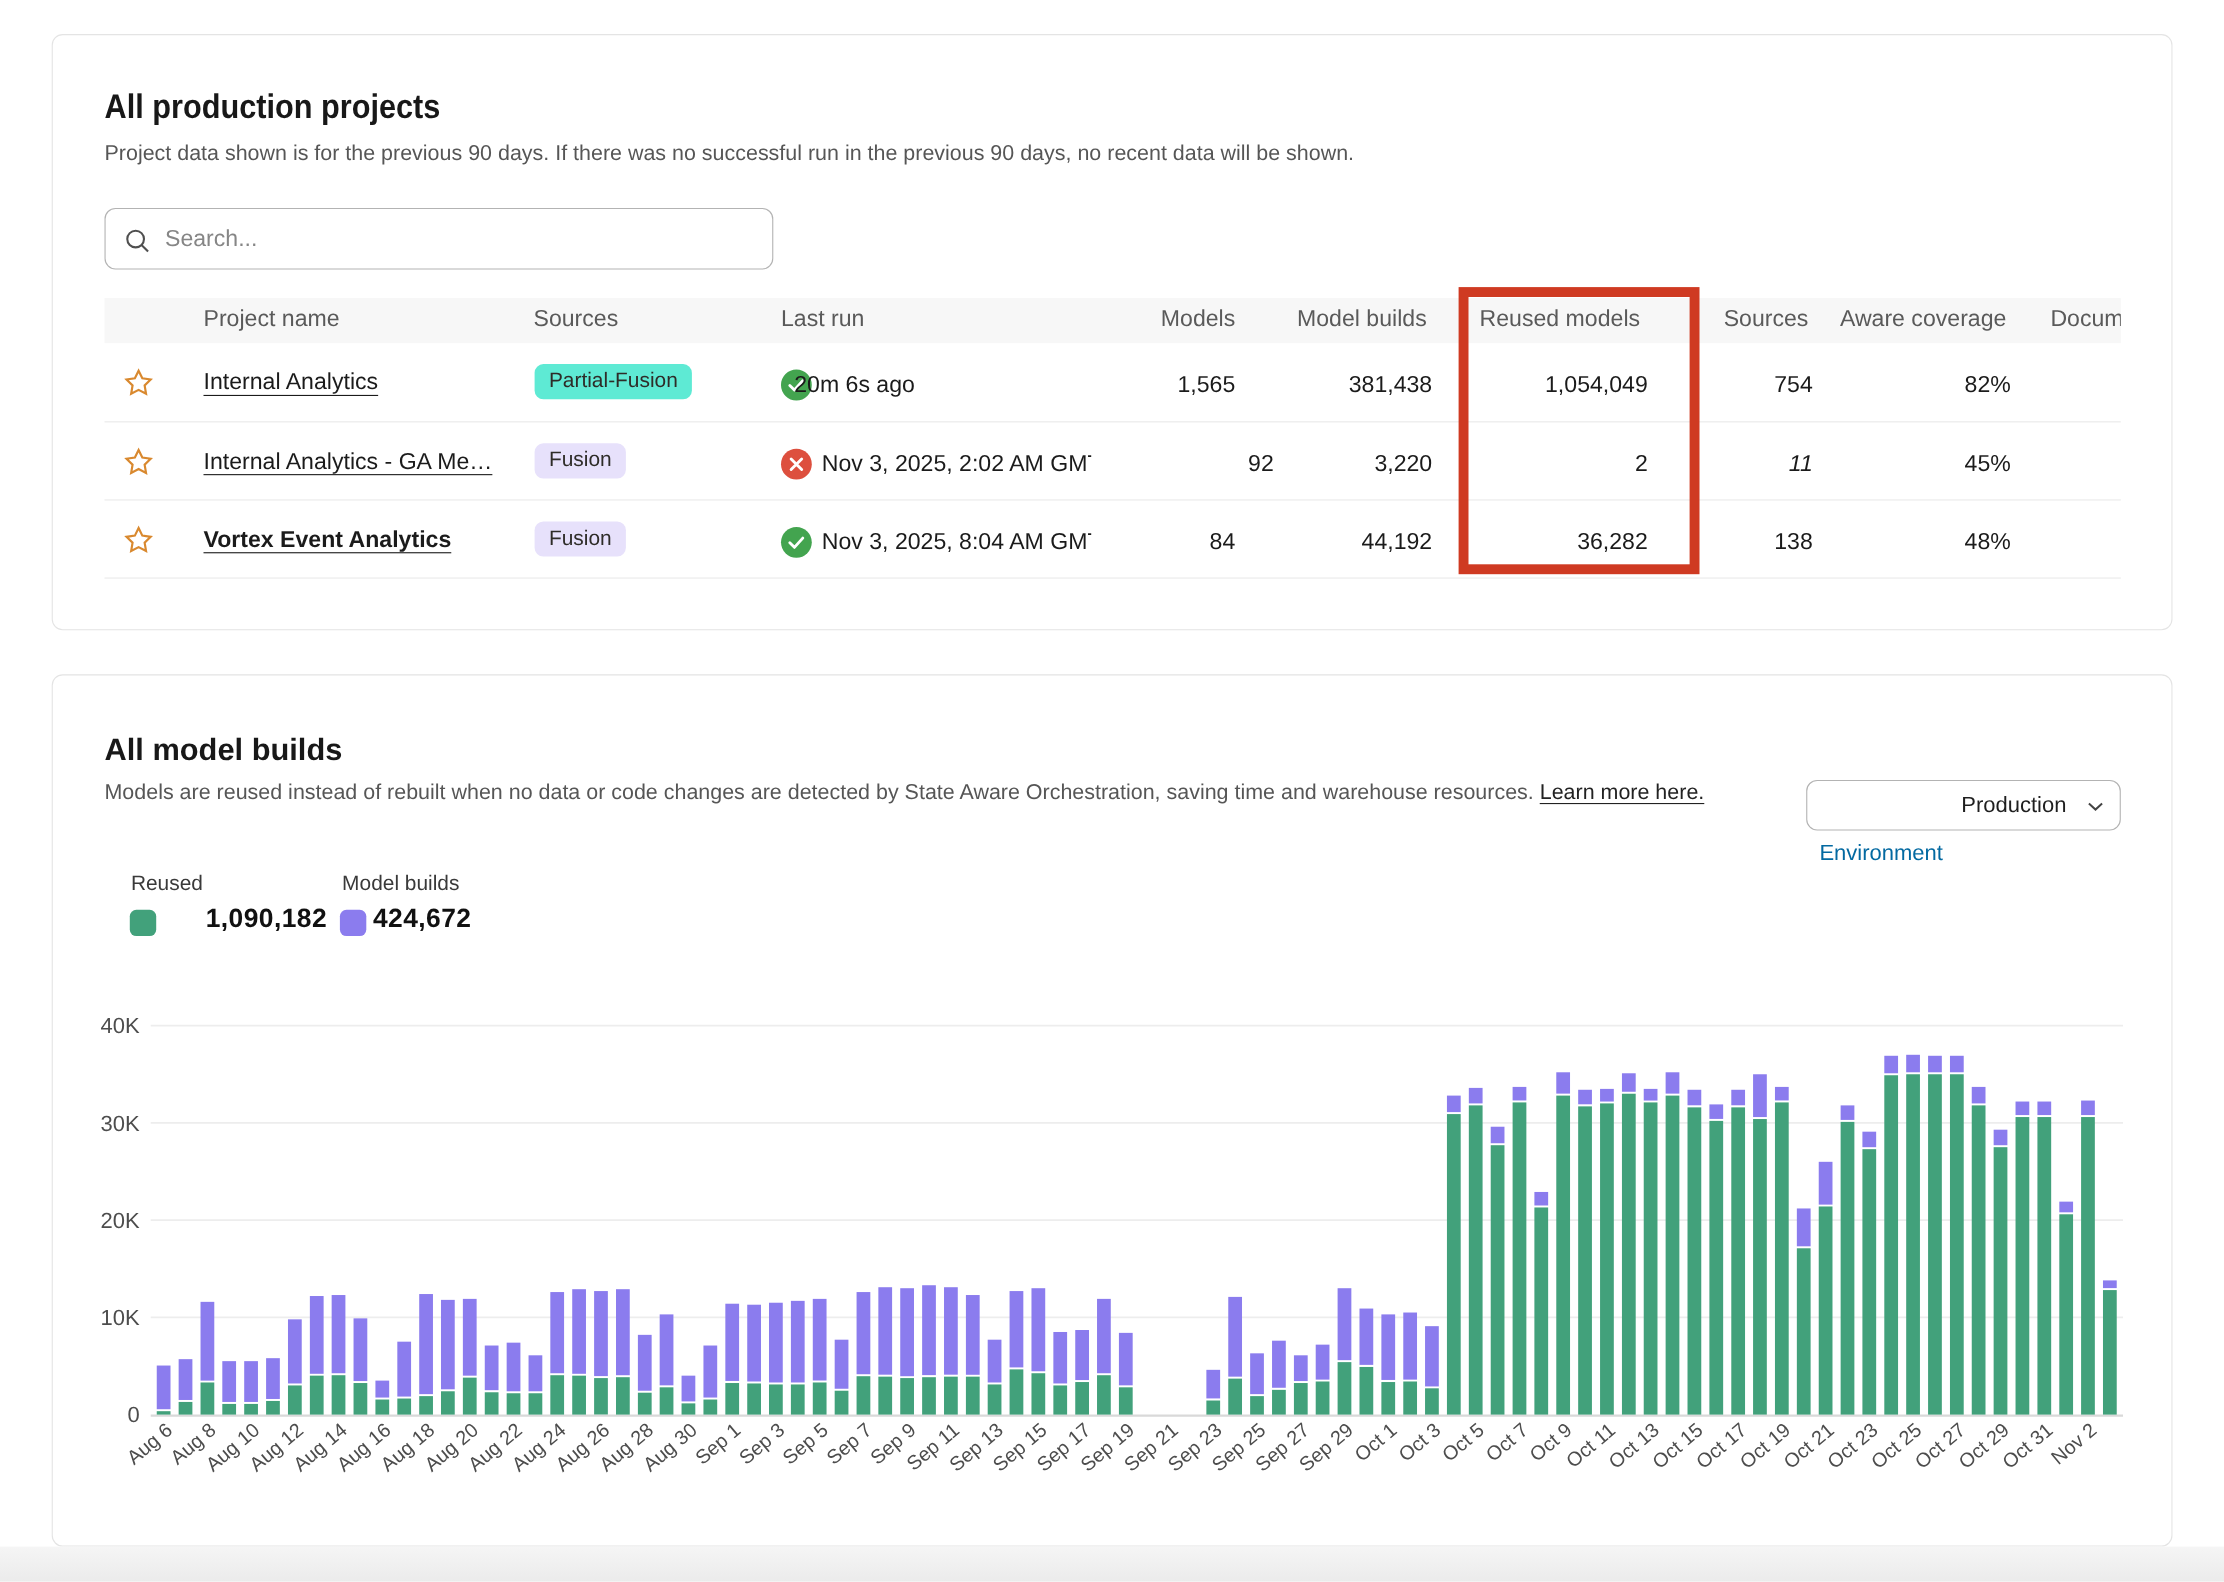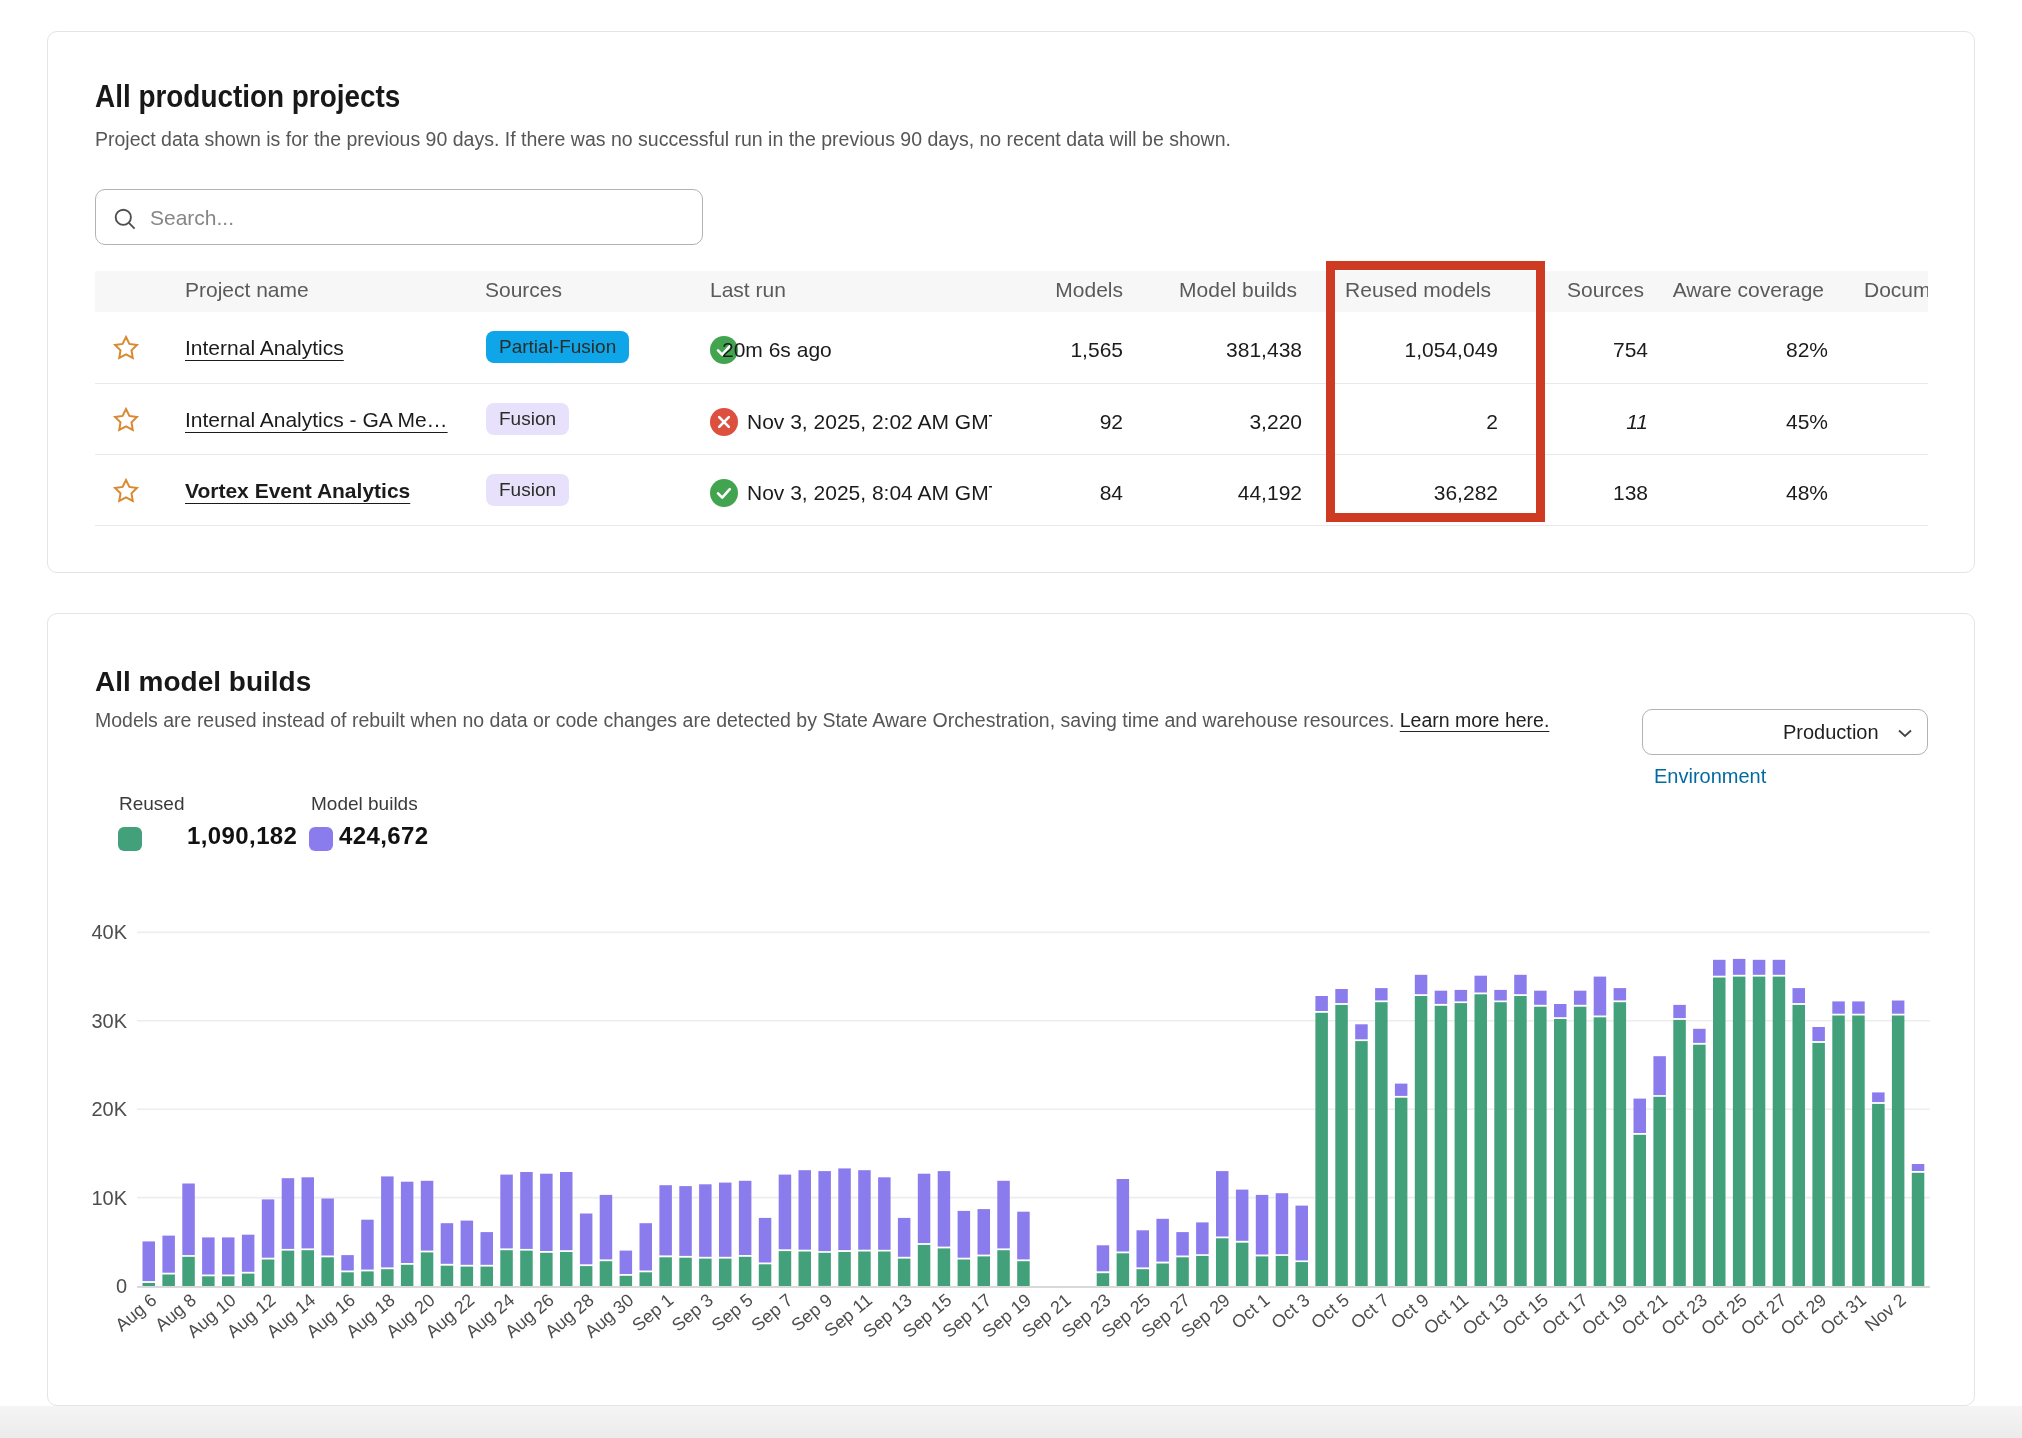--- a/index.html
+++ b/index.html
@@ -43,21 +43,21 @@
 
 <div class="rowline" style="top:383px;"></div>
 <div class="rowline" style="top:454px;"></div>
 <div class="rowline" style="top:525px;"></div>
 
 <div class="abs" style="top:335px;left:0;width:2022px;height:0;">
   <svg class="abs star" style="left:112px;top:-1px;" width="28" height="28" viewBox="0 0 24 24" fill="none" stroke="#d9892f" stroke-width="1.7">
       <path d="M12 2.6l2.9 5.9 6.5.95-4.7 4.6 1.1 6.5L12 17.5l-5.8 3.05 1.1-6.5-4.7-4.6 6.5-.95z"></path>
     </svg>
   <div class="abs" style="left:185px;top:1px;font-size:21px;font-weight:500;color:#1b1b1b;text-decoration:underline;text-underline-offset:5px;text-decoration-thickness:1.4px;">Internal Analytics</div>
-  <div class="badge" style="left:486px;background:#0ea5e9;">Partial-Fusion</div>
+  <div class="badge" style="left:486px;background:#5eead4;">Partial-Fusion</div>
   <svg class="abs" style="left:709px;top:0px;" width="30" height="30" viewBox="0 0 30 30">
       <circle cx="15" cy="15" r="14" fill="#43a44f"></circle>
       <path d="M9 15.4l4.2 4.2 7.6-8.4" stroke="#fff" stroke-width="2.6" fill="none" stroke-linecap="round" stroke-linejoin="round"></path>
     </svg>
   <div class="abs statxt" style="left:722px;top:3px;">20m 6s ago</div>
   <div class="abs num" style="left:923px;top:3px;width:200px;text-align:right;">1,565</div>
   <div class="abs num" style="left:1102px;top:3px;width:200px;text-align:right;">381,438</div>
   <div class="abs num" style="left:1298px;top:3px;width:200px;text-align:right;">1,054,049</div>
   <div class="abs num" style="left:1448px;top:3px;width:200px;text-align:right;">754</div>
   <div class="abs num" style="left:1628px;top:3px;width:200px;text-align:right;">82%</div>
@@ -67,21 +67,21 @@
   <svg class="abs star" style="left:112px;top:-1px;" width="28" height="28" viewBox="0 0 24 24" fill="none" stroke="#d9892f" stroke-width="1.7">
       <path d="M12 2.6l2.9 5.9 6.5.95-4.7 4.6 1.1 6.5L12 17.5l-5.8 3.05 1.1-6.5-4.7-4.6 6.5-.95z"></path>
     </svg>
   <div class="abs" style="left:185px;top:1px;font-size:21px;font-weight:500;color:#1b1b1b;text-decoration:underline;text-underline-offset:5px;text-decoration-thickness:1.4px;">Internal Analytics - GA Me…</div>
   <div class="badge" style="left:486px;background:#e7e1fb;">Fusion</div>
   <svg class="abs" style="left:709px;top:0px;" width="30" height="30" viewBox="0 0 30 30">
       <circle cx="15" cy="15" r="14" fill="#dd4f3e"></circle>
       <path d="M10.2 10.2l9.6 9.6M19.8 10.2l-9.6 9.6" stroke="#fff" stroke-width="2.6" fill="none" stroke-linecap="round"></path>
     </svg>
   <div class="abs statxt" style="left:747px;top:3px;width:245px;overflow:hidden;white-space:nowrap;">Nov 3, 2025, 2:02 AM GMT+1</div>
-  <div class="abs num" style="left:923px;top:3px;width:200px;text-align:right;">92</div>
+  <div class="abs num" style="left:958px;top:3px;width:200px;text-align:right;">92</div>
   <div class="abs num" style="left:1102px;top:3px;width:200px;text-align:right;">3,220</div>
   <div class="abs num" style="left:1298px;top:3px;width:200px;text-align:right;">2</div>
   <div class="abs num" style="left:1448px;top:3px;width:200px;text-align:right;font-style:italic;">11</div>
   <div class="abs num" style="left:1628px;top:3px;width:200px;text-align:right;">45%</div>
 </div>
 
 <div class="abs" style="top:478px;left:0;width:2022px;height:0;">
   <svg class="abs star" style="left:112px;top:-1px;" width="28" height="28" viewBox="0 0 24 24" fill="none" stroke="#d9892f" stroke-width="1.7">
       <path d="M12 2.6l2.9 5.9 6.5.95-4.7 4.6 1.1 6.5L12 17.5l-5.8 3.05 1.1-6.5-4.7-4.6 6.5-.95z"></path>
     </svg>

